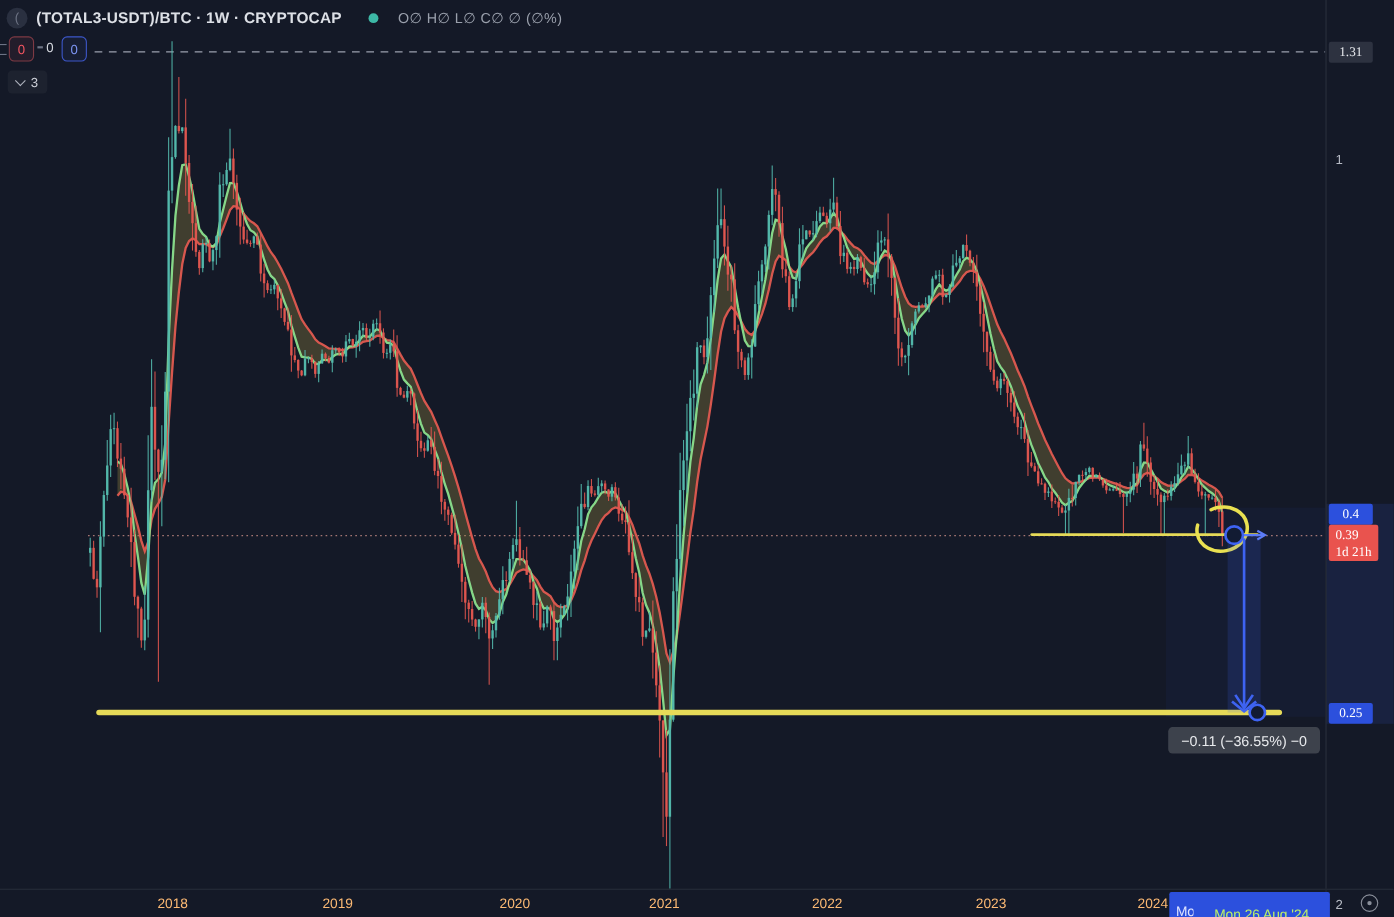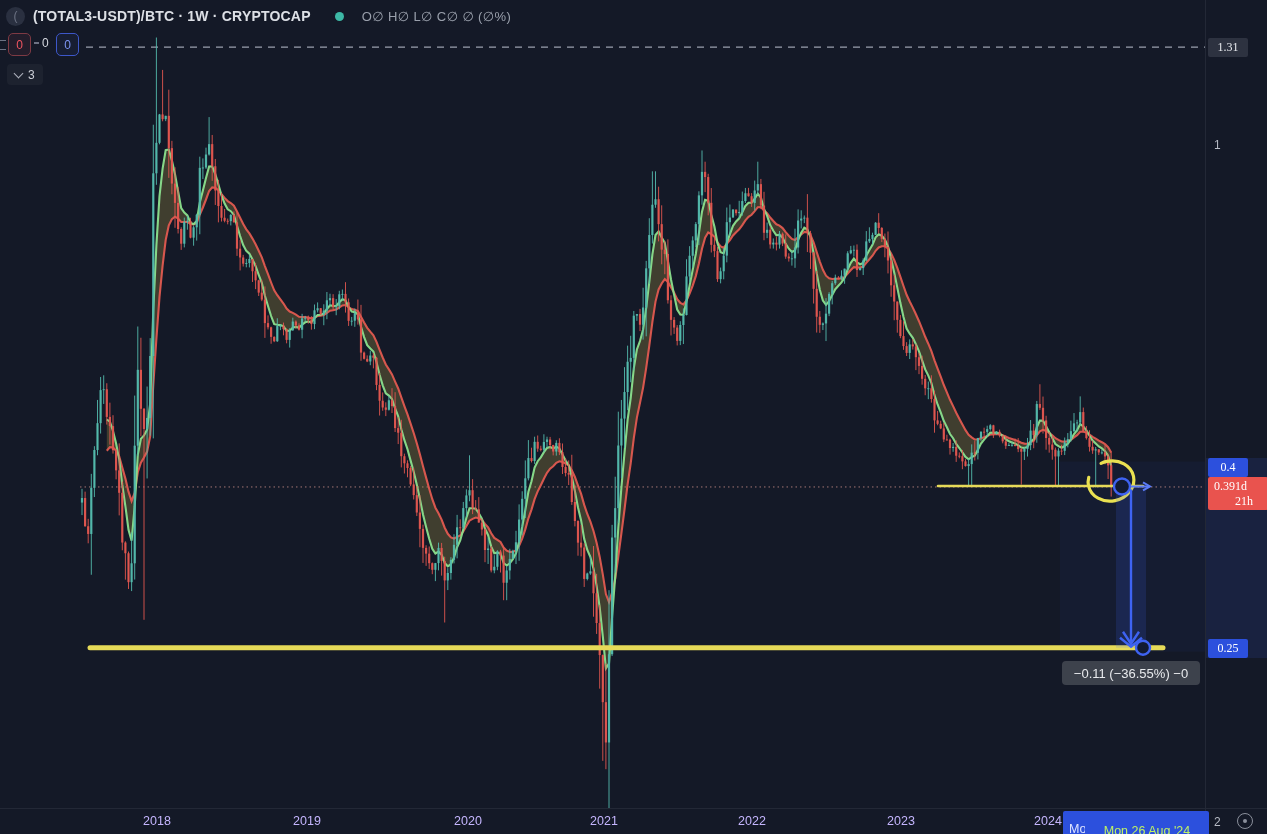--- a/index.html
+++ b/index.html
@@ -30,26 +30,26 @@
   
   #price-axis{left:1205px;top:0;width:62px;height:808px;border-left:1px solid #232836;z-index:20;}
   #axis-highlight{left:0;top:458px;width:62px;height:200px;background:rgba(62,99,242,.13);}
   .ax-label{position:absolute;left:0;width:62px;text-align:left;padding-left:8px;color:#b6bac4;
     font-size:12px;}
   .badge{position:absolute;left:2px;min-width:40px;height:19px;border-radius:2px;color:#fff;
     font-size:12px;display:flex;align-items:center;justify-content:center;padding:0 5px;box-sizing:border-box;font-family:Liberation Serif, serif;}
   #badge-131{top:38px;background:#2d3240;color:#e8eaee;}
   #tick-1{top:138px;}
   #badge-04{top:458px;background:#2c50dd;}
-  #badge-039{top:477px;background:#e9534e;height:33px;flex-direction:row;line-height:15px;
+  #badge-039{top:477px;background:#e9534e;height:33px;flex-direction:column;line-height:15px;
     align-items:flex-start;padding:2px 6px;}
   #badge-025{top:639px;background:#2c50dd;}
   
   #time-axis{left:0;top:808px;width:1267px;height:26px;border-top:1px solid #232836;z-index:20;}
-  .year{position:absolute;top:5px;transform:translateX(-50%);color:#c4b5fd;font-size:12.5px;}
+  .year{position:absolute;top:5px;transform:translateX(-50%);color:#fdba74;font-size:12.5px;}
   #date-chip-clipped{position:absolute;left:1063px;top:2px;width:30px;height:36px;background:#2c50dd;
     border-radius:2px;color:#dfe4ff;font-size:12.5px;overflow:hidden;display:flex;align-items:center;
     padding-left:6px;box-sizing:border-box;}
   #date-badge{position:absolute;left:1085px;top:2px;width:124px;height:39px;background:#2c50dd;
     border-radius:2px;color:#bef264;font-size:12.5px;display:flex;align-items:center;justify-content:center;text-align:right;}
   #trailing-char{position:absolute;left:1214px;top:6px;color:#b6bac4;font-size:12px;}
   #settings-icon{position:absolute;left:1237px;top:4px;width:14px;height:14px;
     border:1.6px solid #8a8f9b;border-radius:50%;display:flex;align-items:center;justify-content:center;}
   #settings-icon span{width:4px;height:4px;background:#8a8f9b;border-radius:50%;}
   

